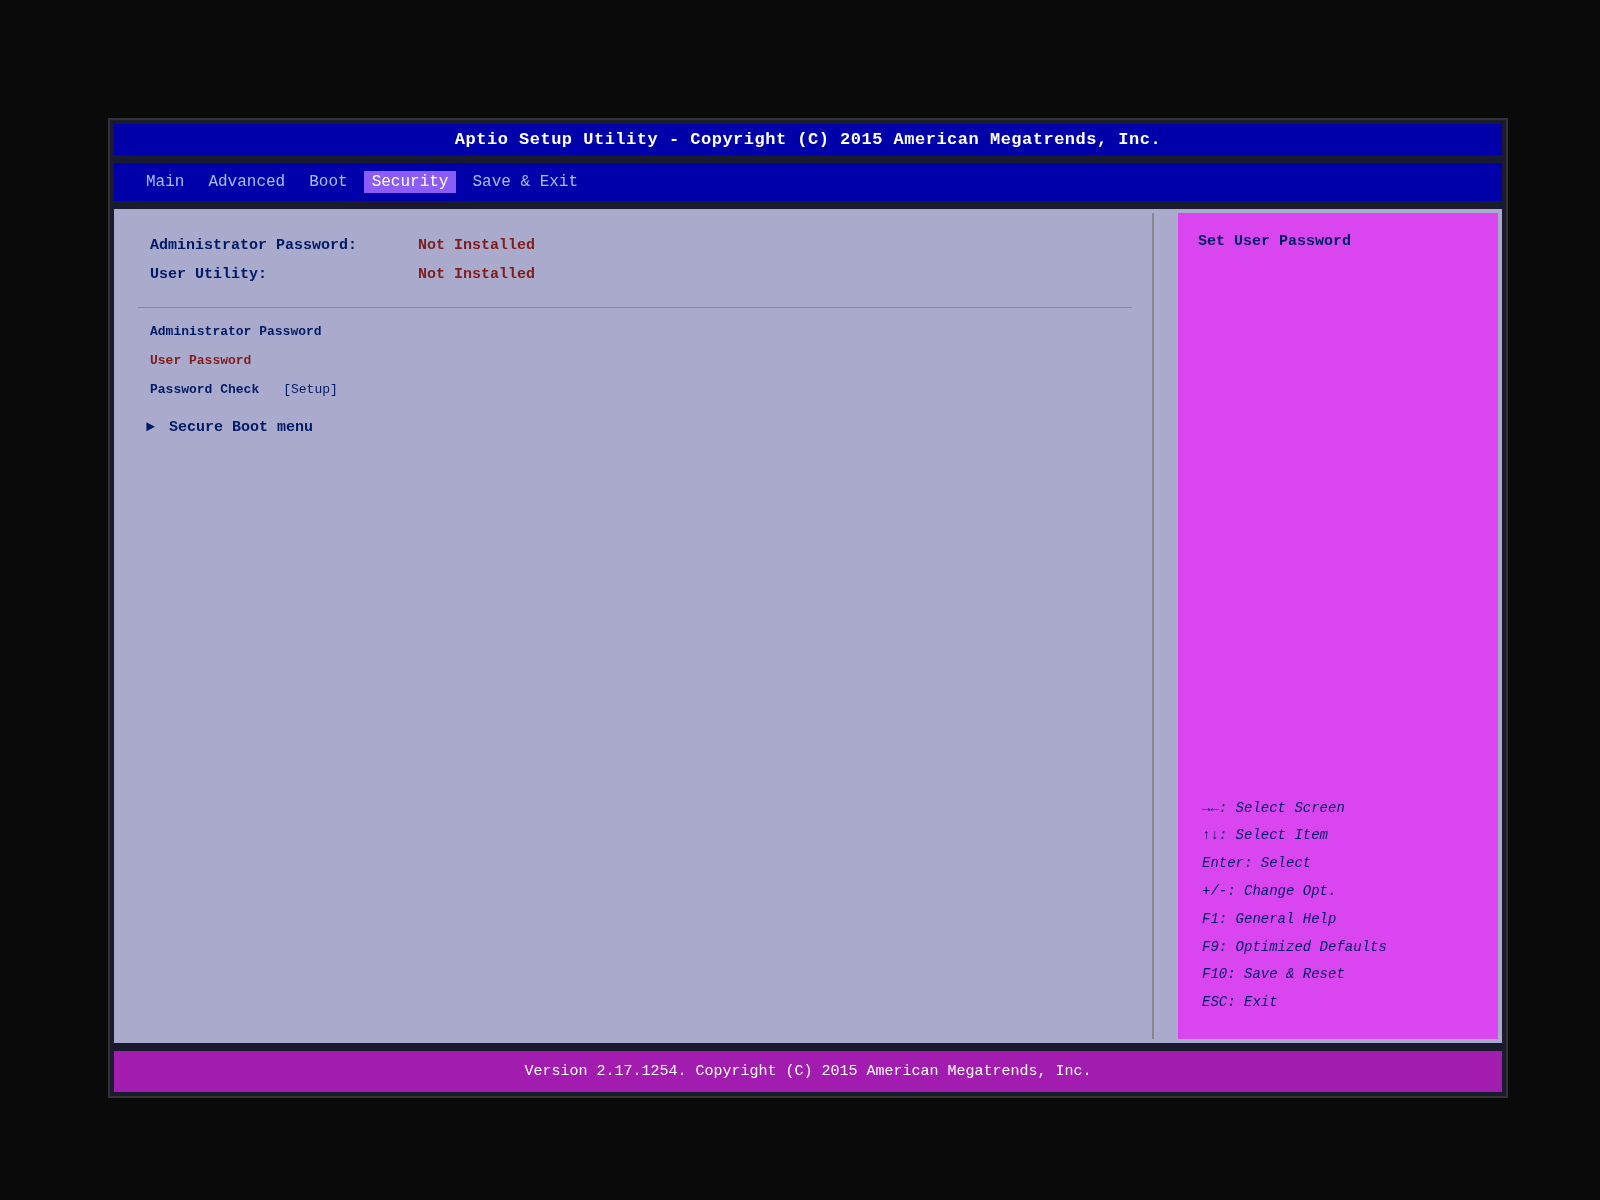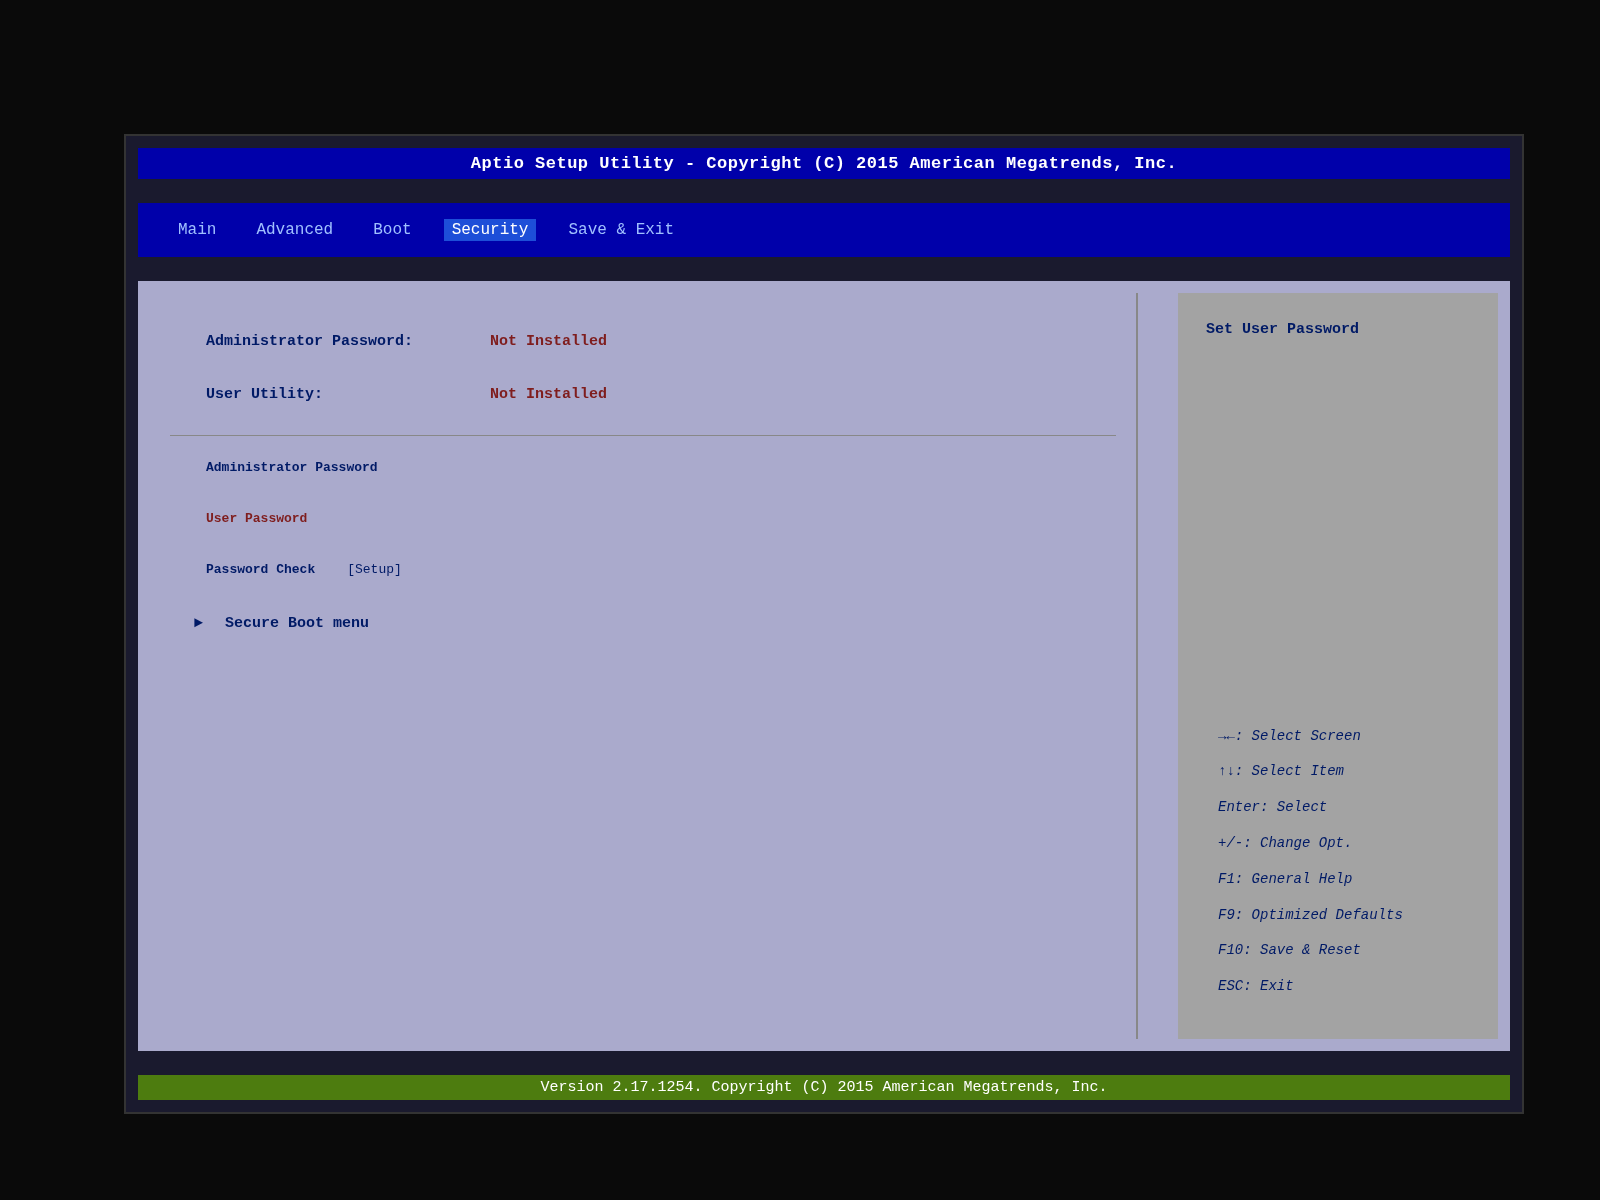--- a/index.html
+++ b/index.html
@@ -1,16 +1,16 @@
 <!DOCTYPE html>
 <html><head>
   <meta charset="utf-8">
   <style>
     * {
-      margin: 12px;
+      margin: 4px;
       padding: 0;
       box-sizing: border-box;
     }
 
     body {
       width: 1600px;
       height: 1200px;
       background-color: #0a0a0a;
       display: flex;
       align-items: center;
@@ -45,41 +45,41 @@
       padding: 4px 20px;
       font-size: 16px;
     }
 
     .menu-item {
       cursor: pointer;
       padding: 2px 8px;
     }
 
     .menu-item.active {
-      background-color: #1d4ed8;
+      background-color: #8b5cf6;
       color: #ffffff;
     }
 
     .main-content {
       flex: 1;
       display: flex;
       background-color: #aaaacc;
       gap: 16px;
     }
 
     .left-panel {
       flex: 1;
       padding: 16px 20px;
       border-right: 2px solid #888;
     }
 
     .right-panel {
       width: 320px;
       padding: 16px 16px;
-      background-color: #a3a3a3;
+      background-color: #d946ef;
       display: flex;
       flex-direction: column;
     }
 
     .info-section {
       margin-bottom: 20px;
     }
 
     .info-row {
       display: flex;
@@ -159,24 +159,24 @@
       color: #001a66;
       line-height: 1.7;
     }
 
     .keybind-row {
       color: #001a66;
       font-style: italic;
     }
 
     .bottom-bar {
-      background-color: #4d7c0f;
+      background-color: #a21caf;
       color: #ffffff;
       text-align: center;
-      padding: 4px 0;
+      padding: 12px 0;
       font-size: 15px;
     }
   </style>
 </head>
 <body>
 
 <div class="bios-screen">
 
   <div class="title-bar">
     <span>Aptio Setup Utility - Copyright (C) 2015 American Megatrends, Inc.</span>

